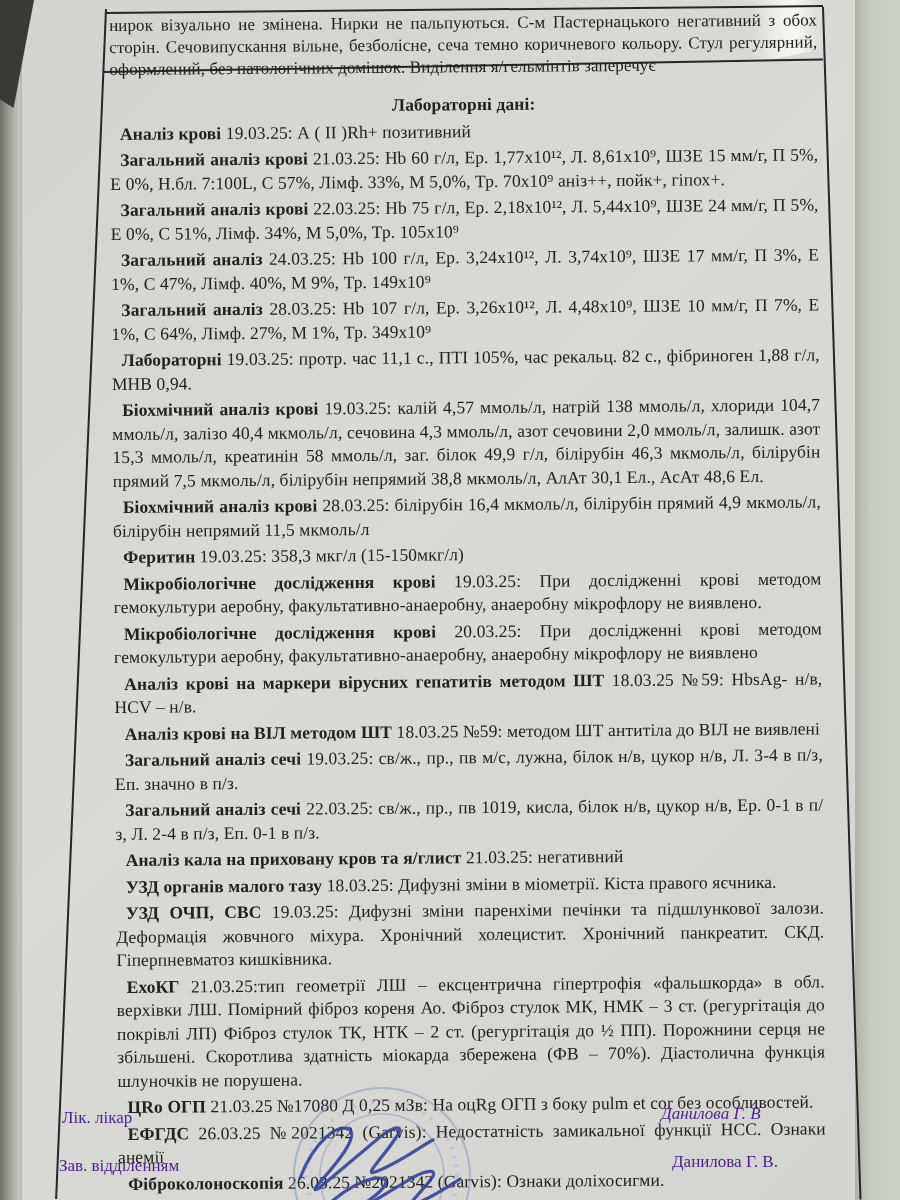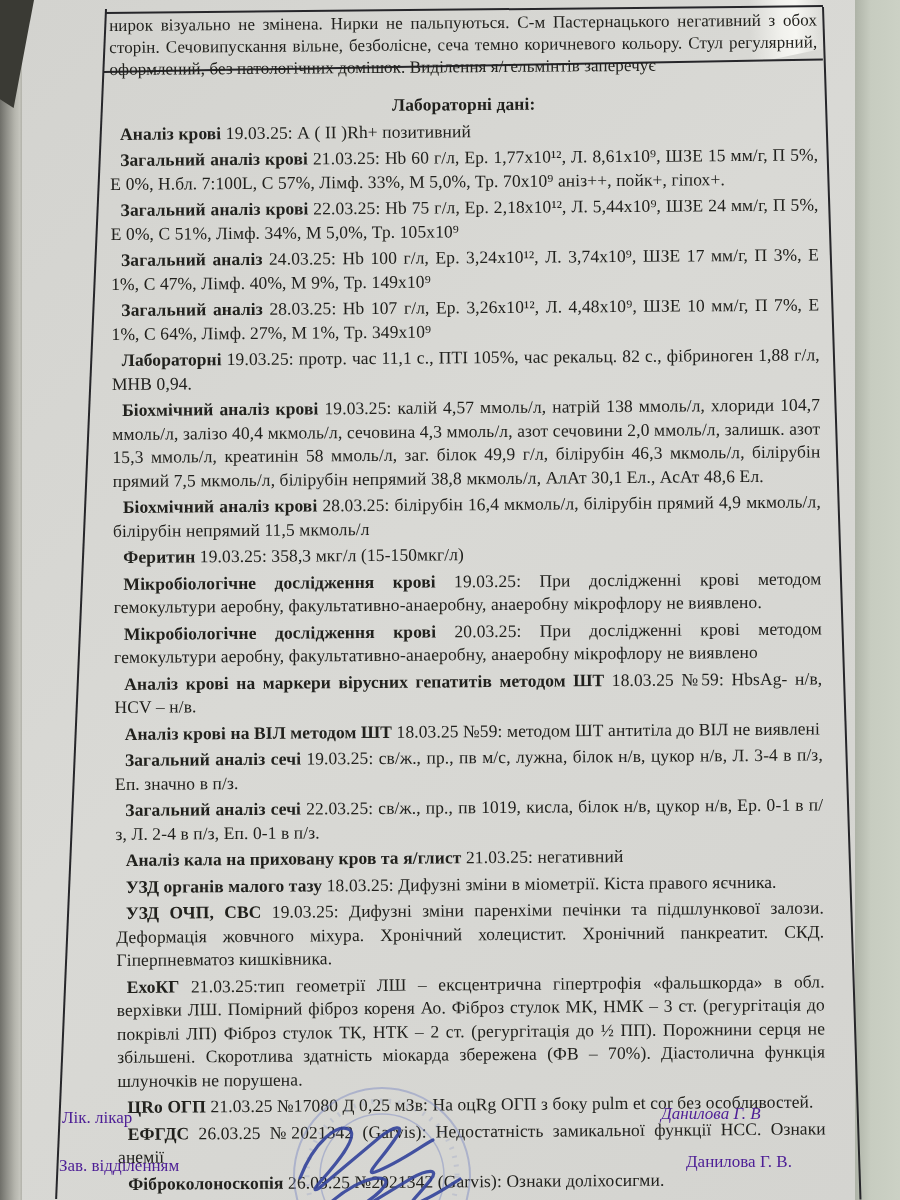--- a/index.html
+++ b/index.html
@@ -50,21 +50,21 @@
   .intro{margin:0 0 15px;text-align:justify;font-size:17px;line-height:22px;}
   .lab-title{text-align:center;font-weight:bold;font-size:17.5px;margin:0 0 3px;}
   .para{margin:0 0 3px;text-indent:10px;text-align:justify;}
   .para b{font-weight:bold;}
 
   
   .sig-label,.sig-name{position:absolute;color:#4c1d95;font-size:17px;}
   .role-1{left:62px;top:1108px;}
   .role-2{left:59px;top:1156px;}
   .name-1{left:661px;top:1104px;font-style:italic;}
-  .name-2{left:686px;top:1152px;text-align:center;}
+  .name-2{left:672px;top:1152px;text-align:center;}
 
   .stamp-wrap{position:absolute;left:262px;top:1080px;width:236px;height:136px;}
 </style>
 </head>
 <body>
 
 <div class="photo">
 
   <div class="bg-left"></div>
   <div class="paper"></div>

